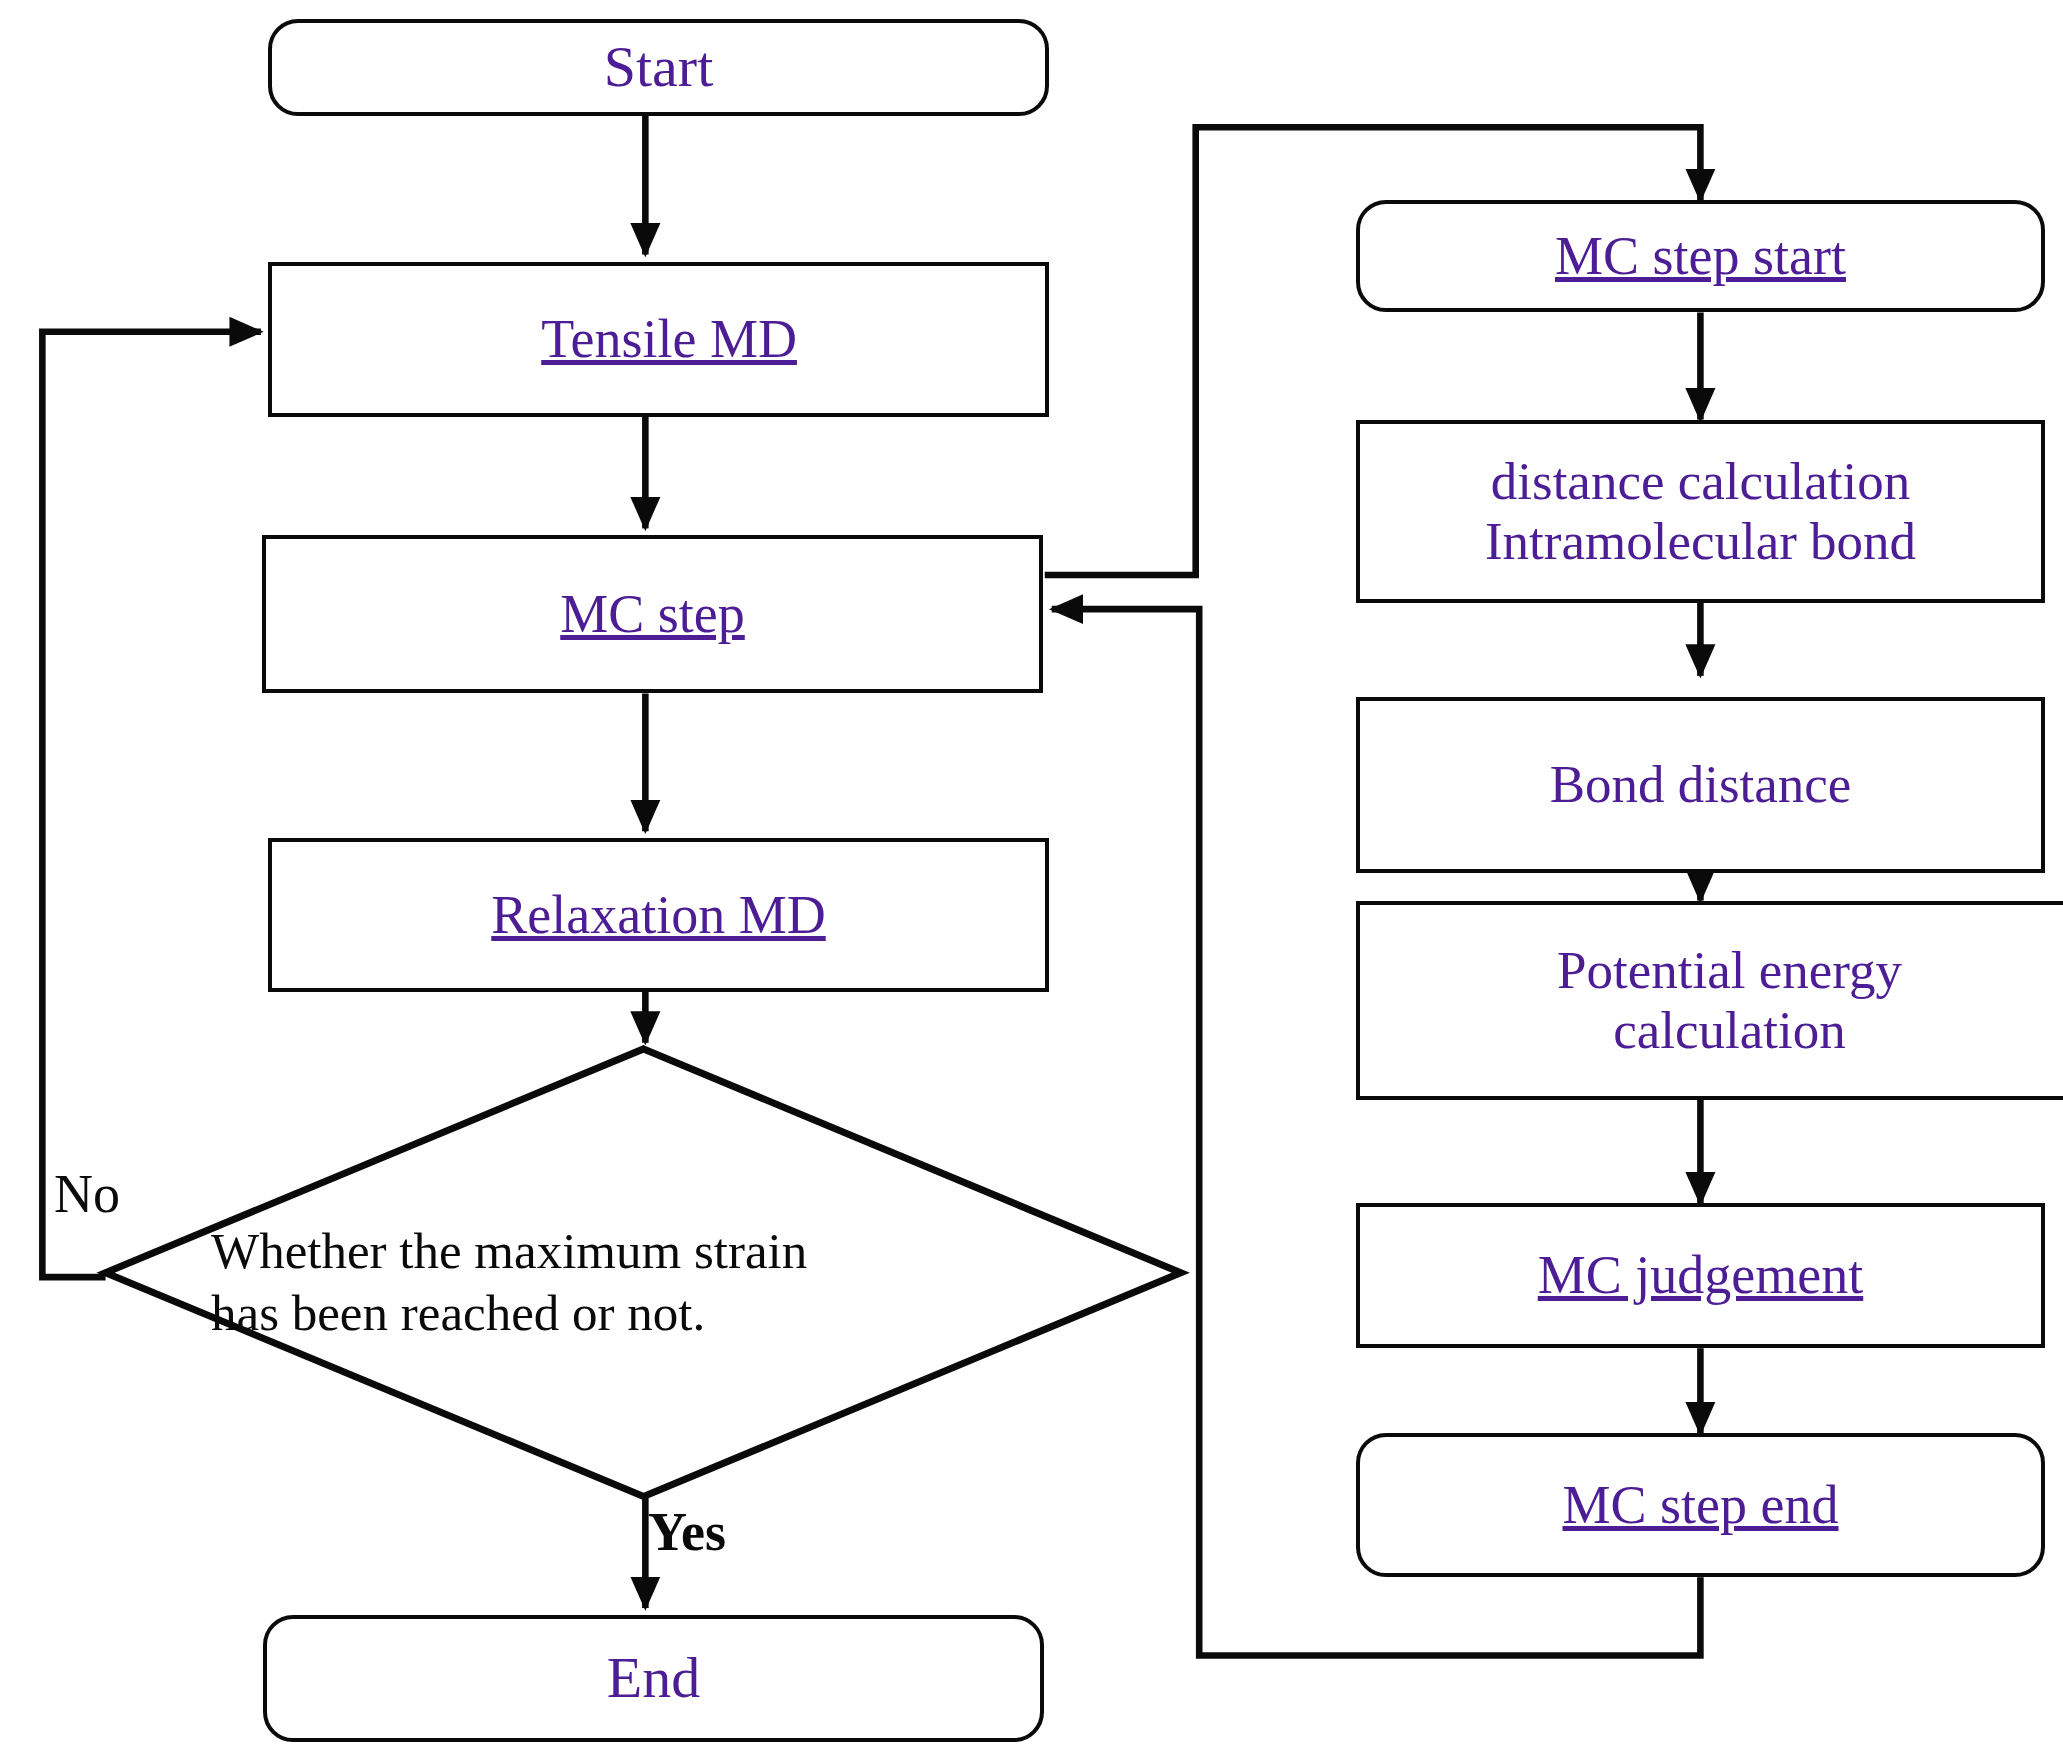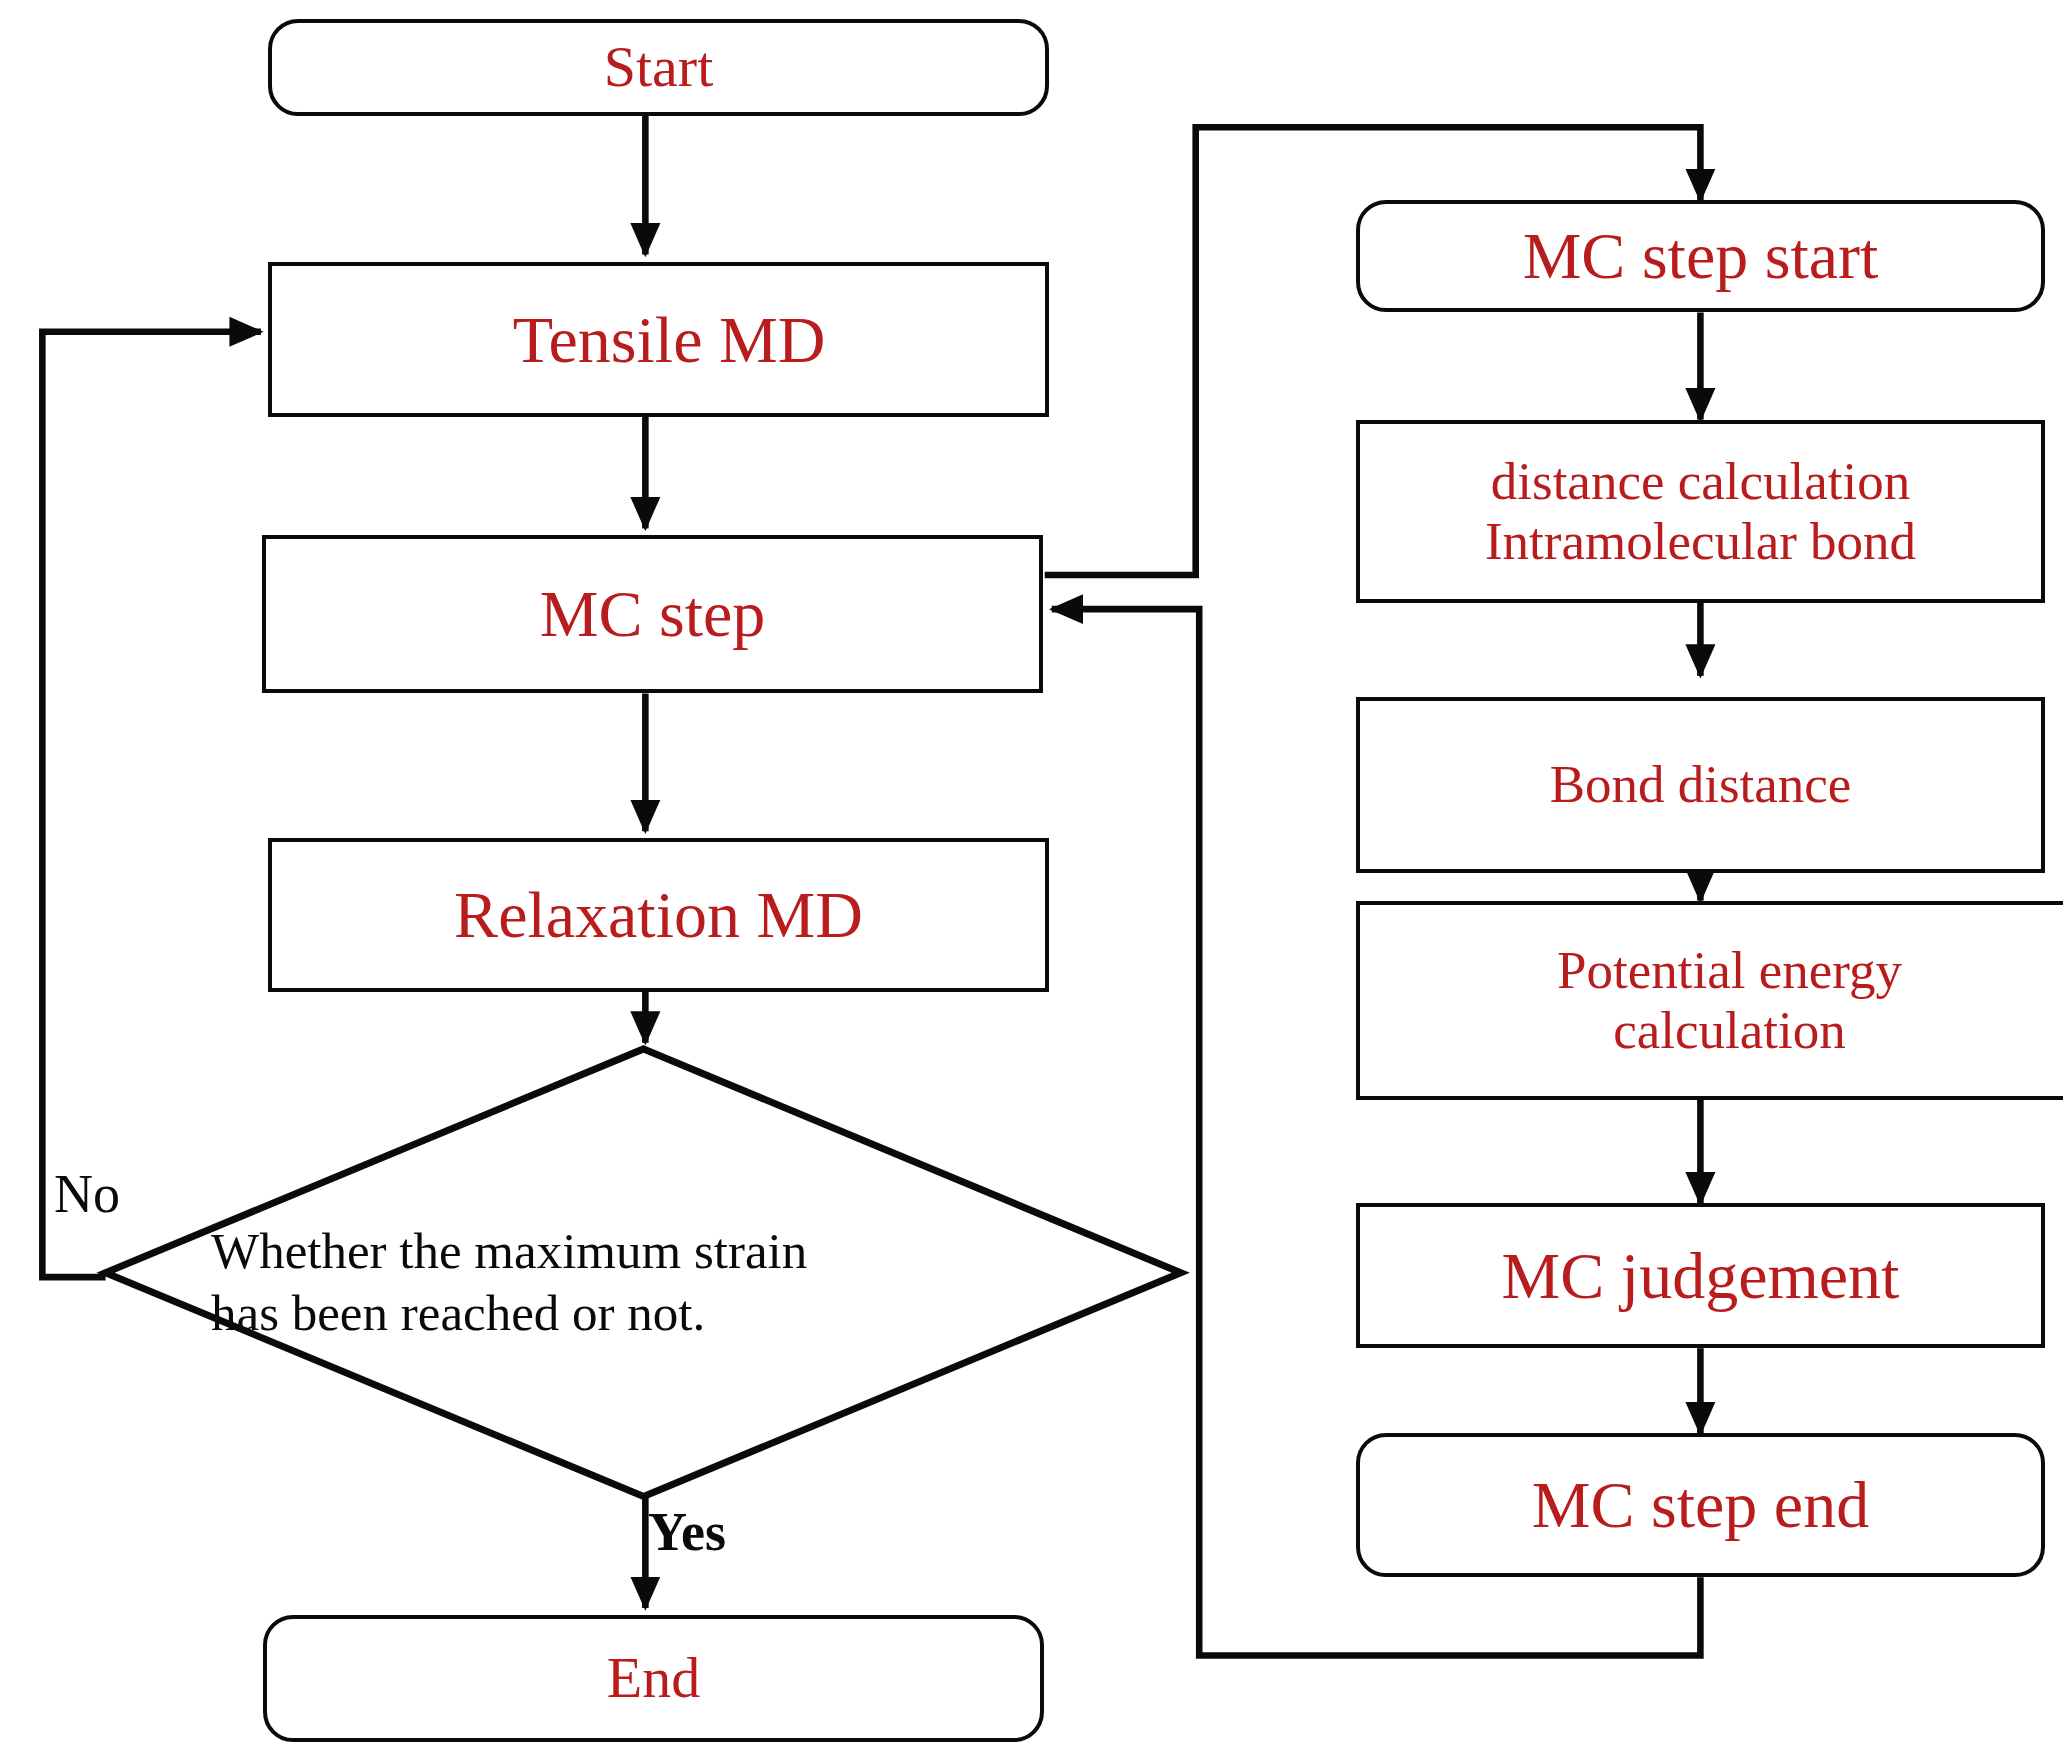--- a/index.html
+++ b/index.html
@@ -1,24 +1,24 @@
 <!DOCTYPE html>
 <html style="font-size:14px"><head>
 <meta charset="utf-8">
 <style>
   html,body{margin:0;padding:0;background:#fff;}
   body{width:2064px;height:1759px;font-family:"Liberation Serif","DejaVu Serif",serif;}
   #stage{position:relative;width:2064px;height:1759px;overflow:hidden;background:#fff;}
   svg#wires{position:absolute;left:0;top:0;width:2064px;height:1759px;}
   .node{position:absolute;box-sizing:border-box;border:4.4px solid #0a0a0a;background:#fff;
         display:flex;align-items:center;justify-content:center;text-align:left;
-        color:#b91c1c;line-height:1.12;padding:3.5px 8.8px;}
+        color:#4c1d95;line-height:1.12;padding:3.5px 8.8px;}
   .term{border-radius:30px;}
   .fs-start{font-size:58px;}
-  .fs-box{font-size:66px;}
+  .fs-box{font-size:54px;text-decoration:underline;}
   .fs-two{font-size:53px;}
   .diamond-text{position:absolute;font-size:51px;color:#0a0a0a;line-height:1.22;}
   .edge-label{position:absolute;font-size:54px;color:#0a0a0a;line-height:1;}
 </style>
 </head>
 <body>
 
 <div id="stage">
 
   <svg id="wires" viewBox="0 0 2351 2004">

